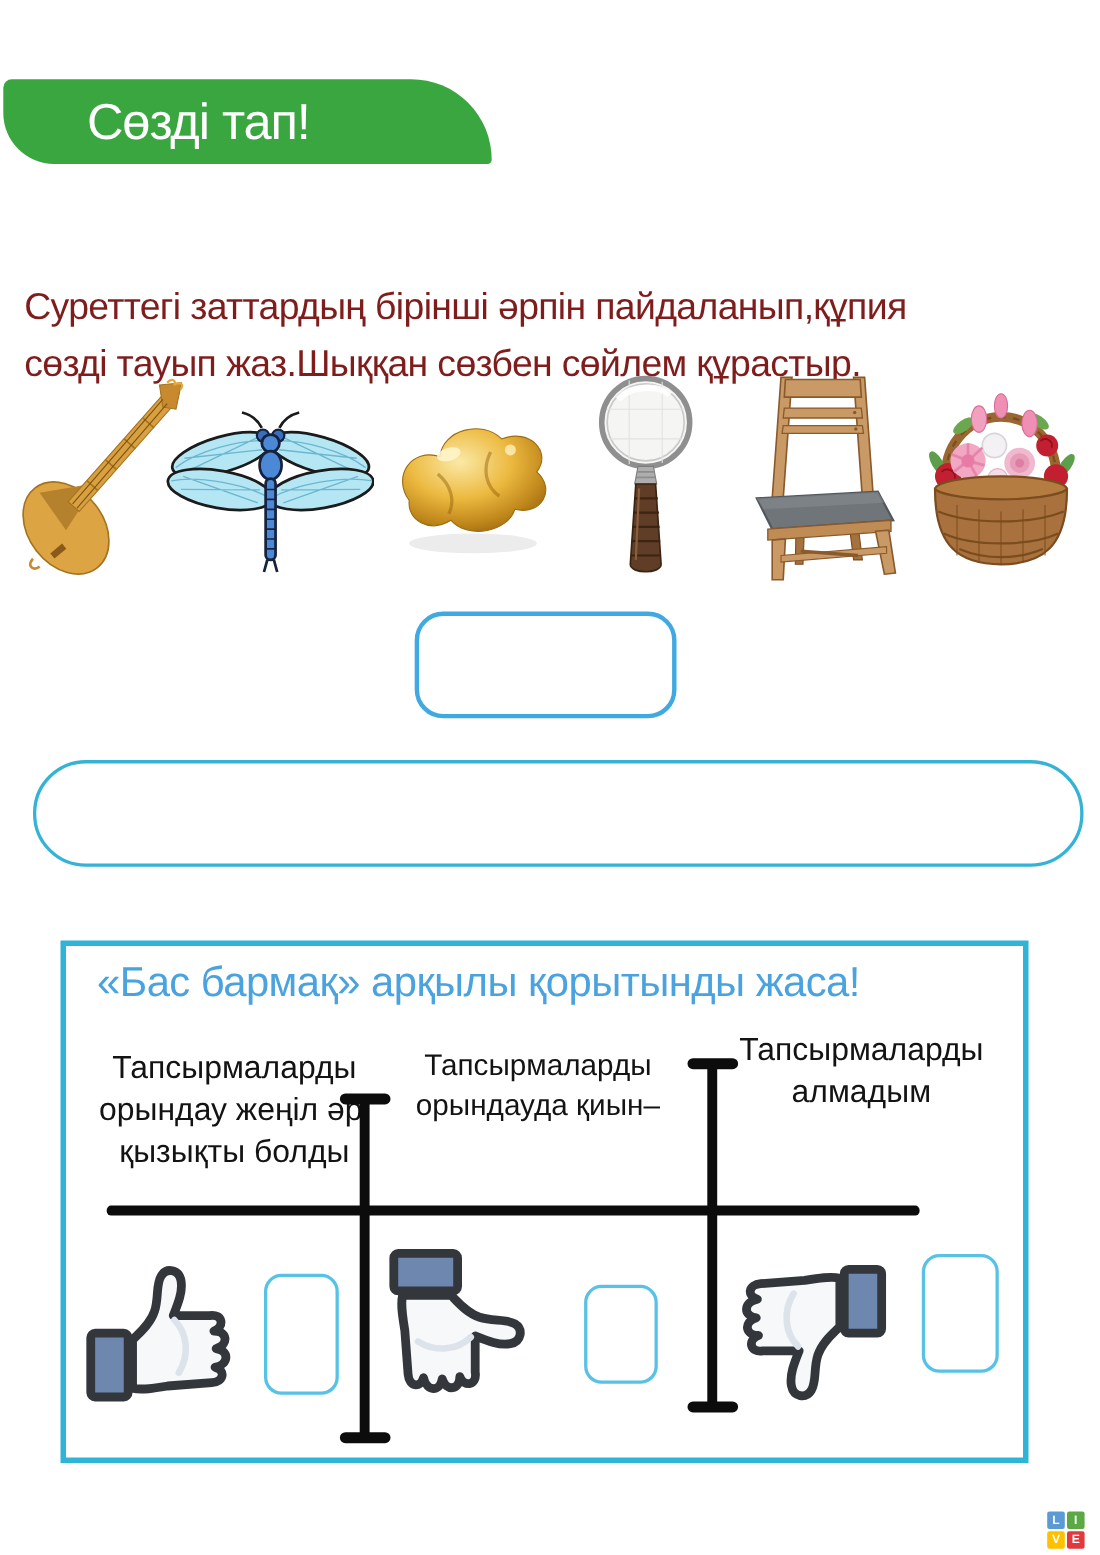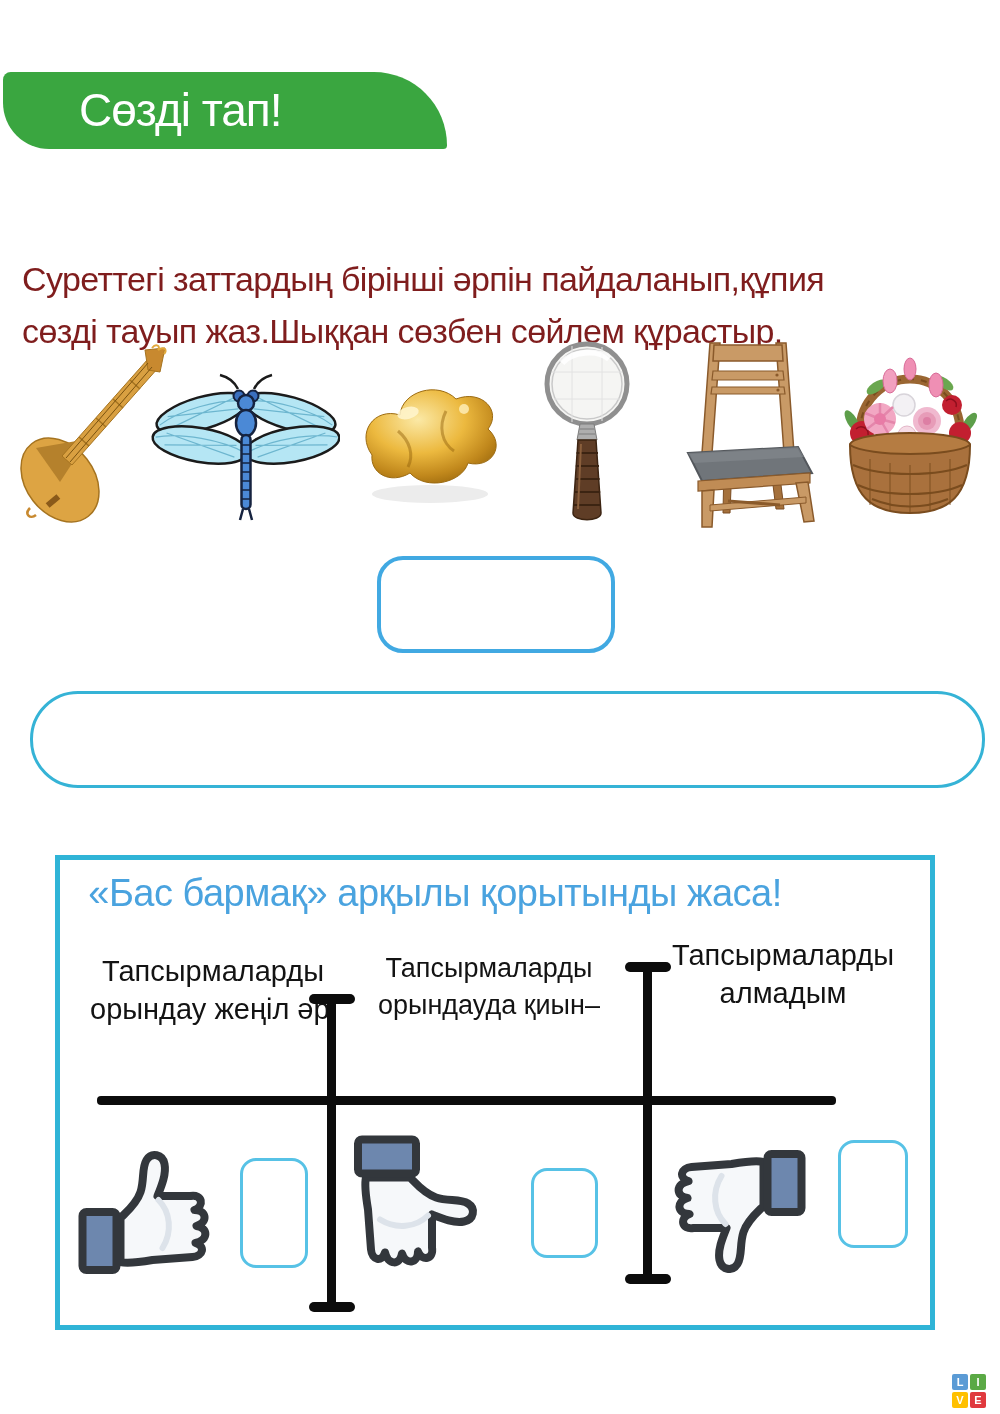--- a/index.html
+++ b/index.html
@@ -234,20 +234,21 @@
 
   <div id="word-box"></div>
   <div id="sentence-box"></div>
 
   <div id="summary"></div>
   <div id="summary-title">«Бас бармақ» арқылы қорытынды жаса!</div>
 
   <div class="opt-label" id="opt1-label">
     <div>Тапсырмаларды</div>
     <div>орындау жеңіл әрі</div>
+    <div>қызықты болды</div>
   </div>
   <div class="opt-label" id="opt2-label">
     <div>Тапсырмаларды</div>
     <div>орындауда қиын–</div>
   </div>
   <div class="opt-label" id="opt3-label">
     <div>Тапсырмаларды</div>
     <div>алмадым</div>
   </div>
 

